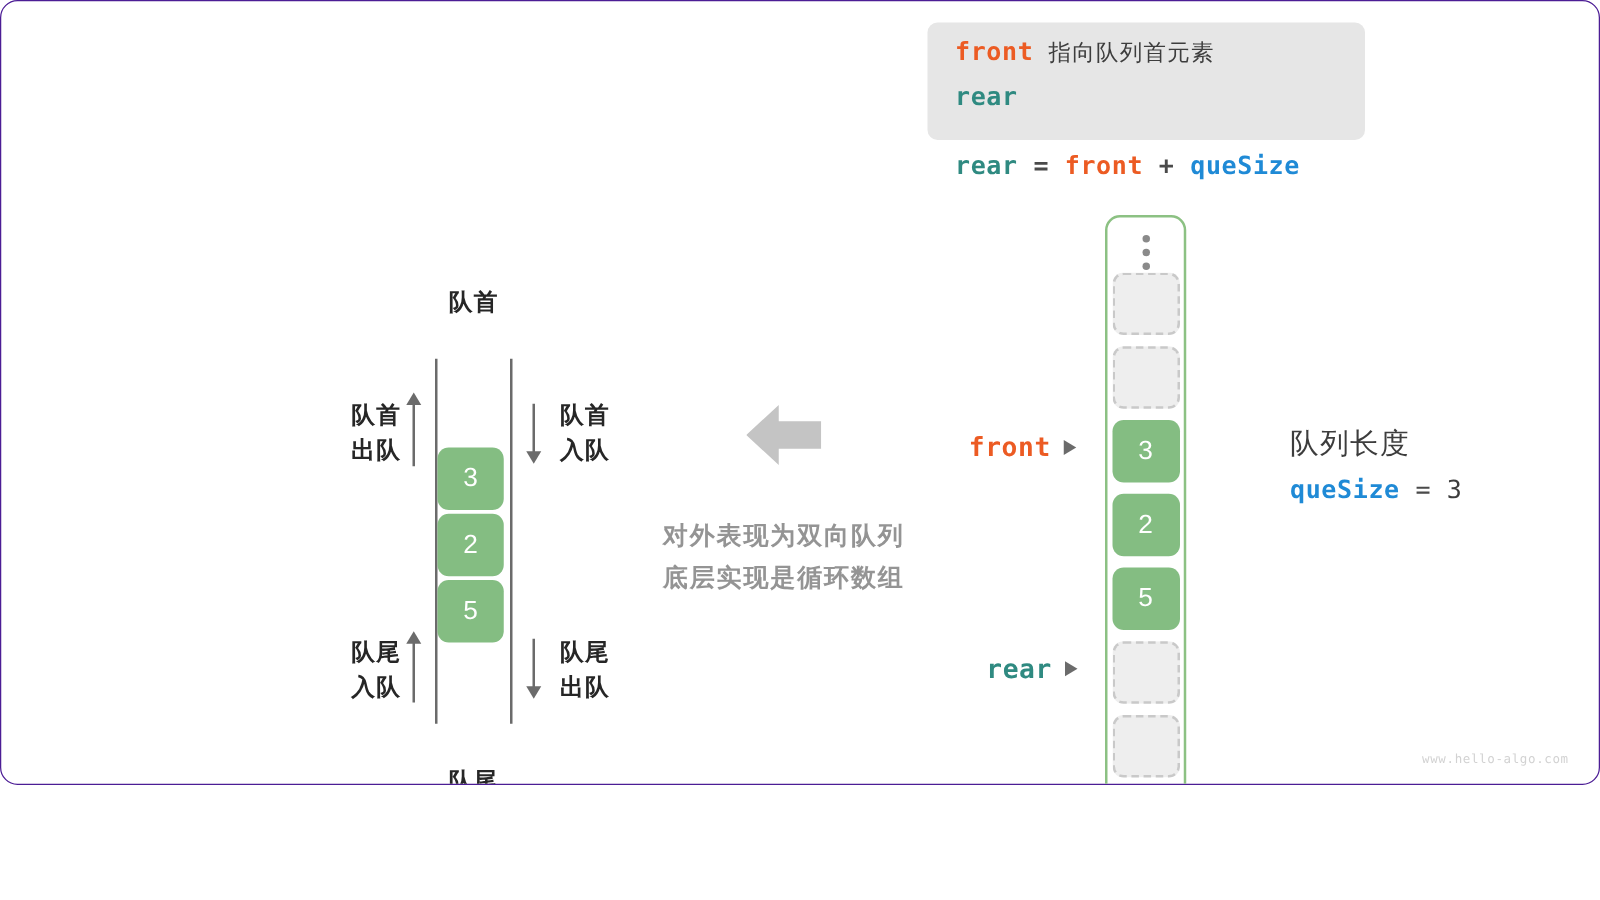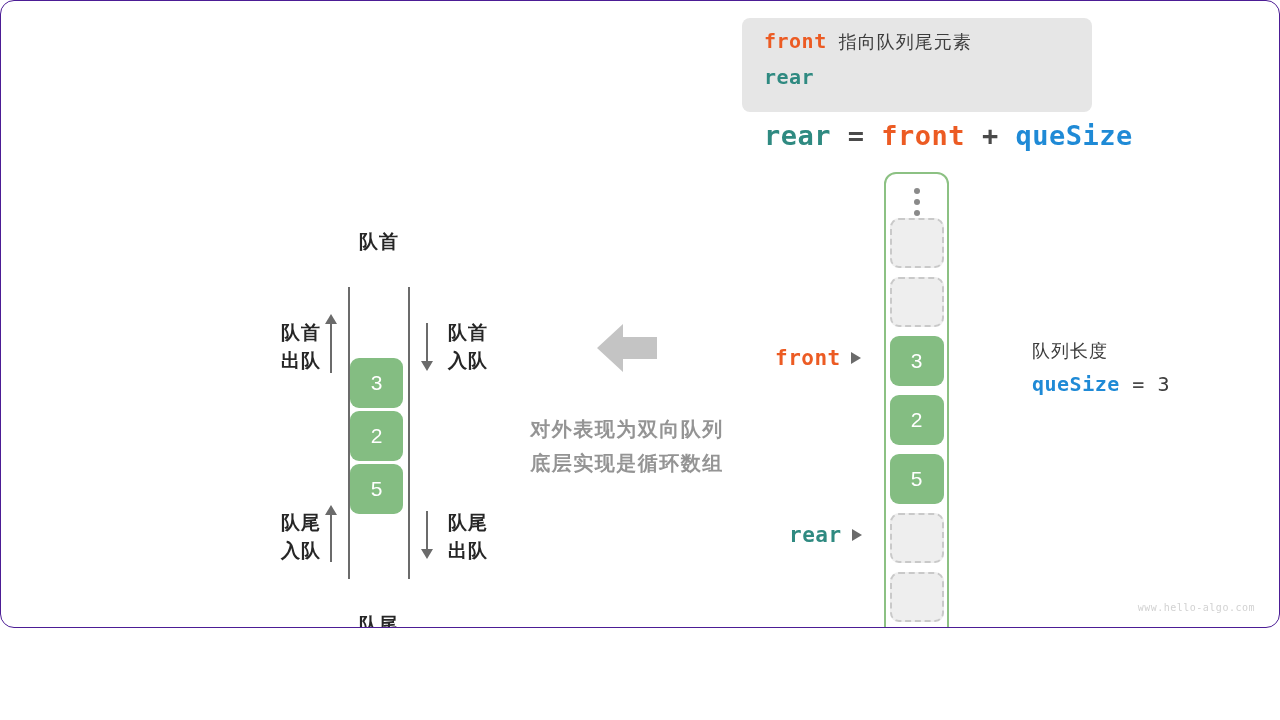--- a/index.html
+++ b/index.html
@@ -55,21 +55,21 @@
   .k-rear  { color: #2f8a81; }
   .k-size  { color: #1f8ad6; }
 
   
   #formula {
     position: absolute;
     left: 763px;
     top: 119px;
     font-family: "DejaVu Sans Mono", "Liberation Mono", monospace;
     font-weight: bold;
-    font-size: 27px;
+    font-size: 20px;
     letter-spacing: 0.5px;
     white-space: nowrap;
     text-align: right;
   }
   #formula .op { color: #4a4a4a; font-weight: bold; }
 
   
   #array-frame {
     position: absolute;
     left: 883px;
@@ -142,21 +142,21 @@
   #ptr-rear  { left: 788px; top: 522px; color: #2f8a81; }
 
   
   #quesize-note {
     position: absolute;
     left: 1031px;
     top: 338px;
     white-space: nowrap;
   }
   #quesize-note .cn {
-    font-size: 18px;
+    font-size: 23px;
     color: #3d3d3d;
     letter-spacing: 1px;
   }
   #quesize-note .code {
     margin-top: 9px;
     font-family: "DejaVu Sans Mono", "Liberation Mono", monospace;
     font-weight: bold;
     font-size: 20px;
     color: #1f8ad6;
     letter-spacing: 0.5px;
@@ -294,21 +294,21 @@
   }
 </style>
 </head>
 <body>
 
 <div id="canvas">
 
   <div id="legend-box">
     <div class="legend-line">
       <span class="legend-key k-front">front</span>
-      <span class="legend-desc">指向队列尾元素</span>
+      <span class="legend-desc">指向队列首元素</span>
     </div>
     <div class="legend-line">
       <span class="legend-key k-rear">rear</span>
     </div>
   </div>
 
   <div id="formula">
     <span class="k-rear">rear</span>
     <span class="op">=</span>
     <span class="k-front">front</span>

